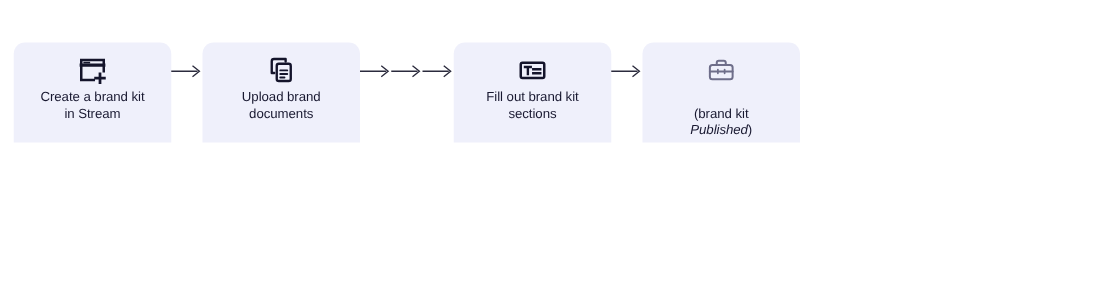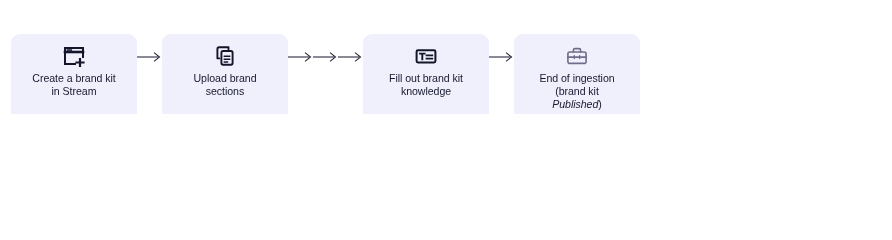--- a/index.html
+++ b/index.html
@@ -111,21 +111,21 @@
 
   <div class="step">
     <span class="step-icon">
       <svg width="24" height="24" viewBox="0 0 24 24" fill="none" stroke="currentColor" stroke-width="1.9" stroke-linecap="round" stroke-linejoin="round">
         <path d="M15.5 5.2V3.2H6.2c-1 0-1.8.8-1.8 1.8v9.4h2"></path>
         <rect x="8.4" y="7" width="11.2" height="13.8" rx="1.7"></rect>
         <path d="M11.2 12.3h5.6M11.2 15.2h5.6M11.2 18h3.4" stroke-width="1.5"></path>
       </svg>
     </span>
     <div class="step-label">Upload brand
-sections</div>
+documents</div>
   </div>
 
   <div class="connector">
     <svg width="25" height="12" viewBox="0 0 25 12">
       <line x1="0" y1="6" x2="21" y2="6" stroke="#2b2b3d" stroke-width="1.1"></line>
       <polyline points="17,1.6 22.5,6 17,10.4" fill="none" stroke="#2b2b3d" stroke-width="1.1"></polyline>
     </svg>
   </div>
 
 
@@ -146,35 +146,35 @@
 
   <div class="step">
     <span class="step-icon">
       <svg width="24" height="24" viewBox="0 0 24 24" fill="none" stroke="currentColor" stroke-linecap="square">
         <rect x="2.6" y="6.2" width="18.8" height="12.2" rx="1.4" stroke-width="2"></rect>
         <path d="M6 9.6h4.6M8.3 9.6v5.6" stroke-width="1.9"></path>
         <path d="M12.6 11.4h5.6M12.6 14.6h5.6" stroke-width="1.9"></path>
       </svg>
     </span>
     <div class="step-label">Fill out brand kit
-knowledge</div>
+sections</div>
   </div>
 
   <div class="connector">
     <svg width="25" height="12" viewBox="0 0 25 12">
       <line x1="0" y1="6" x2="21" y2="6" stroke="#2b2b3d" stroke-width="1.1"></line>
       <polyline points="17,1.6 22.5,6 17,10.4" fill="none" stroke="#2b2b3d" stroke-width="1.1"></polyline>
     </svg>
   </div>
 
   <div class="step">
     <span class="step-icon muted">
       <svg width="24" height="24" viewBox="0 0 24 24" fill="none" stroke="currentColor" stroke-width="1.6" stroke-linecap="round" stroke-linejoin="round">
         <rect x="2.9" y="8" width="18.2" height="11.4" rx="2"></rect>
         <path d="M8.4 8V6.2c0-.9.7-1.6 1.6-1.6h4c.9 0 1.6.7 1.6 1.6V8"></path>
         <path d="M2.9 13.1h18.2"></path>
         <path d="M9.3 11.6v3M14.7 11.6v3" stroke-width="1.4"></path>
       </svg>
     </span>
-    <div class="step-label"><span>End of ingestion</span><br><span>(brand kit</span><br><em>Published</em><span>)</span></div>
+    <div class="step-label"><br><span>(brand kit</span><br><em>Published</em><span>)</span></div>
   </div>
 
 </div>
 
 </body></html>

